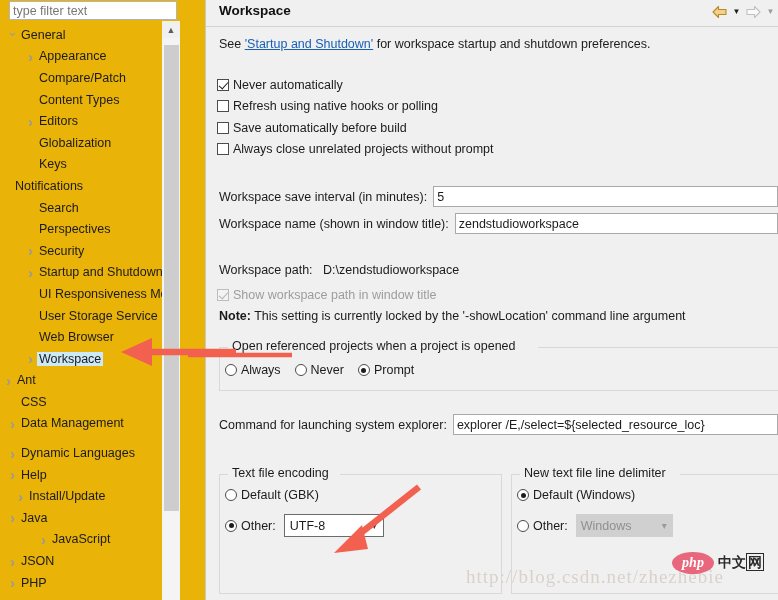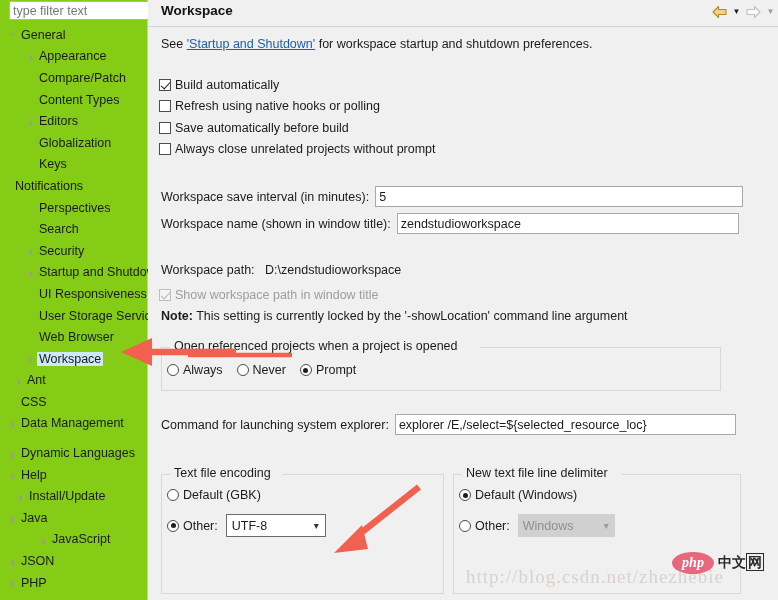--- a/index.html
+++ b/index.html
@@ -17,23 +17,23 @@
     position: relative;
   }
   #root {
     position: absolute;
     inset: 0;
     display: flex;
   }
 
   
   .left-pane {
-    width: 148px;
-    position: relative;
-    background: #84cc16;
+    width: 206px;
+    position: relative;
+    background: #eab308;
     border-right: 1px solid #c8c8c8;
     box-sizing: border-box;
     text-decoration: underline;
   }
   .filter-box {
     position: absolute;
     left: 9px;
     top: 1px;
     width: 168px;
     height: 19px;
@@ -415,27 +415,27 @@
         <div class="tree-row" style="padding-left: 24px;">
           <span class="tw"></span>
           <span class="tree-label">Keys</span>
         </div>
         <div class="tree-row" style="">
           <span class="tw"></span>
           <span class="tree-label">Notifications</span>
         </div>
         <div class="tree-row" style="padding-left: 24px;">
           <span class="tw"></span>
+          <span class="tree-label">Search</span>
+        </div>
+        <div class="tree-row" style="padding-left: 24px;">
+          <span class="tw"></span>
           <span class="tree-label">Perspectives</span>
         </div>
         <div class="tree-row" style="padding-left: 24px;">
-          <span class="tw"></span>
-          <span class="tree-label">Search</span>
-        </div>
-        <div class="tree-row" style="padding-left: 24px;">
           <span class="tw closed"></span>
           <span class="tree-label">Security</span>
         </div>
         <div class="tree-row" style="padding-left: 24px;">
           <span class="tw closed"></span>
           <span class="tree-label">Startup and Shutdown</span>
         </div>
         <div class="tree-row" style="padding-left: 24px;">
           <span class="tw"></span>
           <span class="tree-label">UI Responsiveness Monitoring</span>
@@ -445,21 +445,21 @@
           <span class="tree-label">User Storage Service</span>
         </div>
         <div class="tree-row" style="padding-left: 24px;">
           <span class="tw"></span>
           <span class="tree-label">Web Browser</span>
         </div>
         <div class="tree-row selected" style="padding-left: 24px;">
           <span class="tw closed"></span>
           <span class="tree-label">Workspace</span>
         </div>
-        <div class="tree-row" style="padding-left: 12px;">
+        <div class="tree-row" style="padding-left: 2px;">
           <span class="tw closed"></span>
           <span class="tree-label">Ant</span>
         </div>
         <div class="tree-row" style="padding-left: 6px;">
           <span class="tw"></span>
           <span class="tree-label">CSS</span>
         </div>
         <div class="tree-row" style="padding-left: 6px;">
           <span class="tw closed"></span>
           <span class="tree-label">Data Management</span>
@@ -522,21 +522,21 @@
 
     <div class="content">
 
       <div class="intro">
         <span>See </span><a class="link" href="#">'Startup and Shutdown'</a><span> for workspace startup and shutdown preferences.</span>
       </div>
 
       <div class="chk-list" id="chk-list">
           <div class="chk-row">
             <span class="cbox checked"></span>
-            <span class="chk-label">Build automatically</span>
+            <span class="chk-label">Never automatically</span>
           </div>
           <div class="chk-row">
             <span class="cbox"></span>
             <span class="chk-label">Refresh using native hooks or polling</span>
           </div>
           <div class="chk-row">
             <span class="cbox"></span>
             <span class="chk-label">Save automatically before build</span>
           </div>
           <div class="chk-row">

